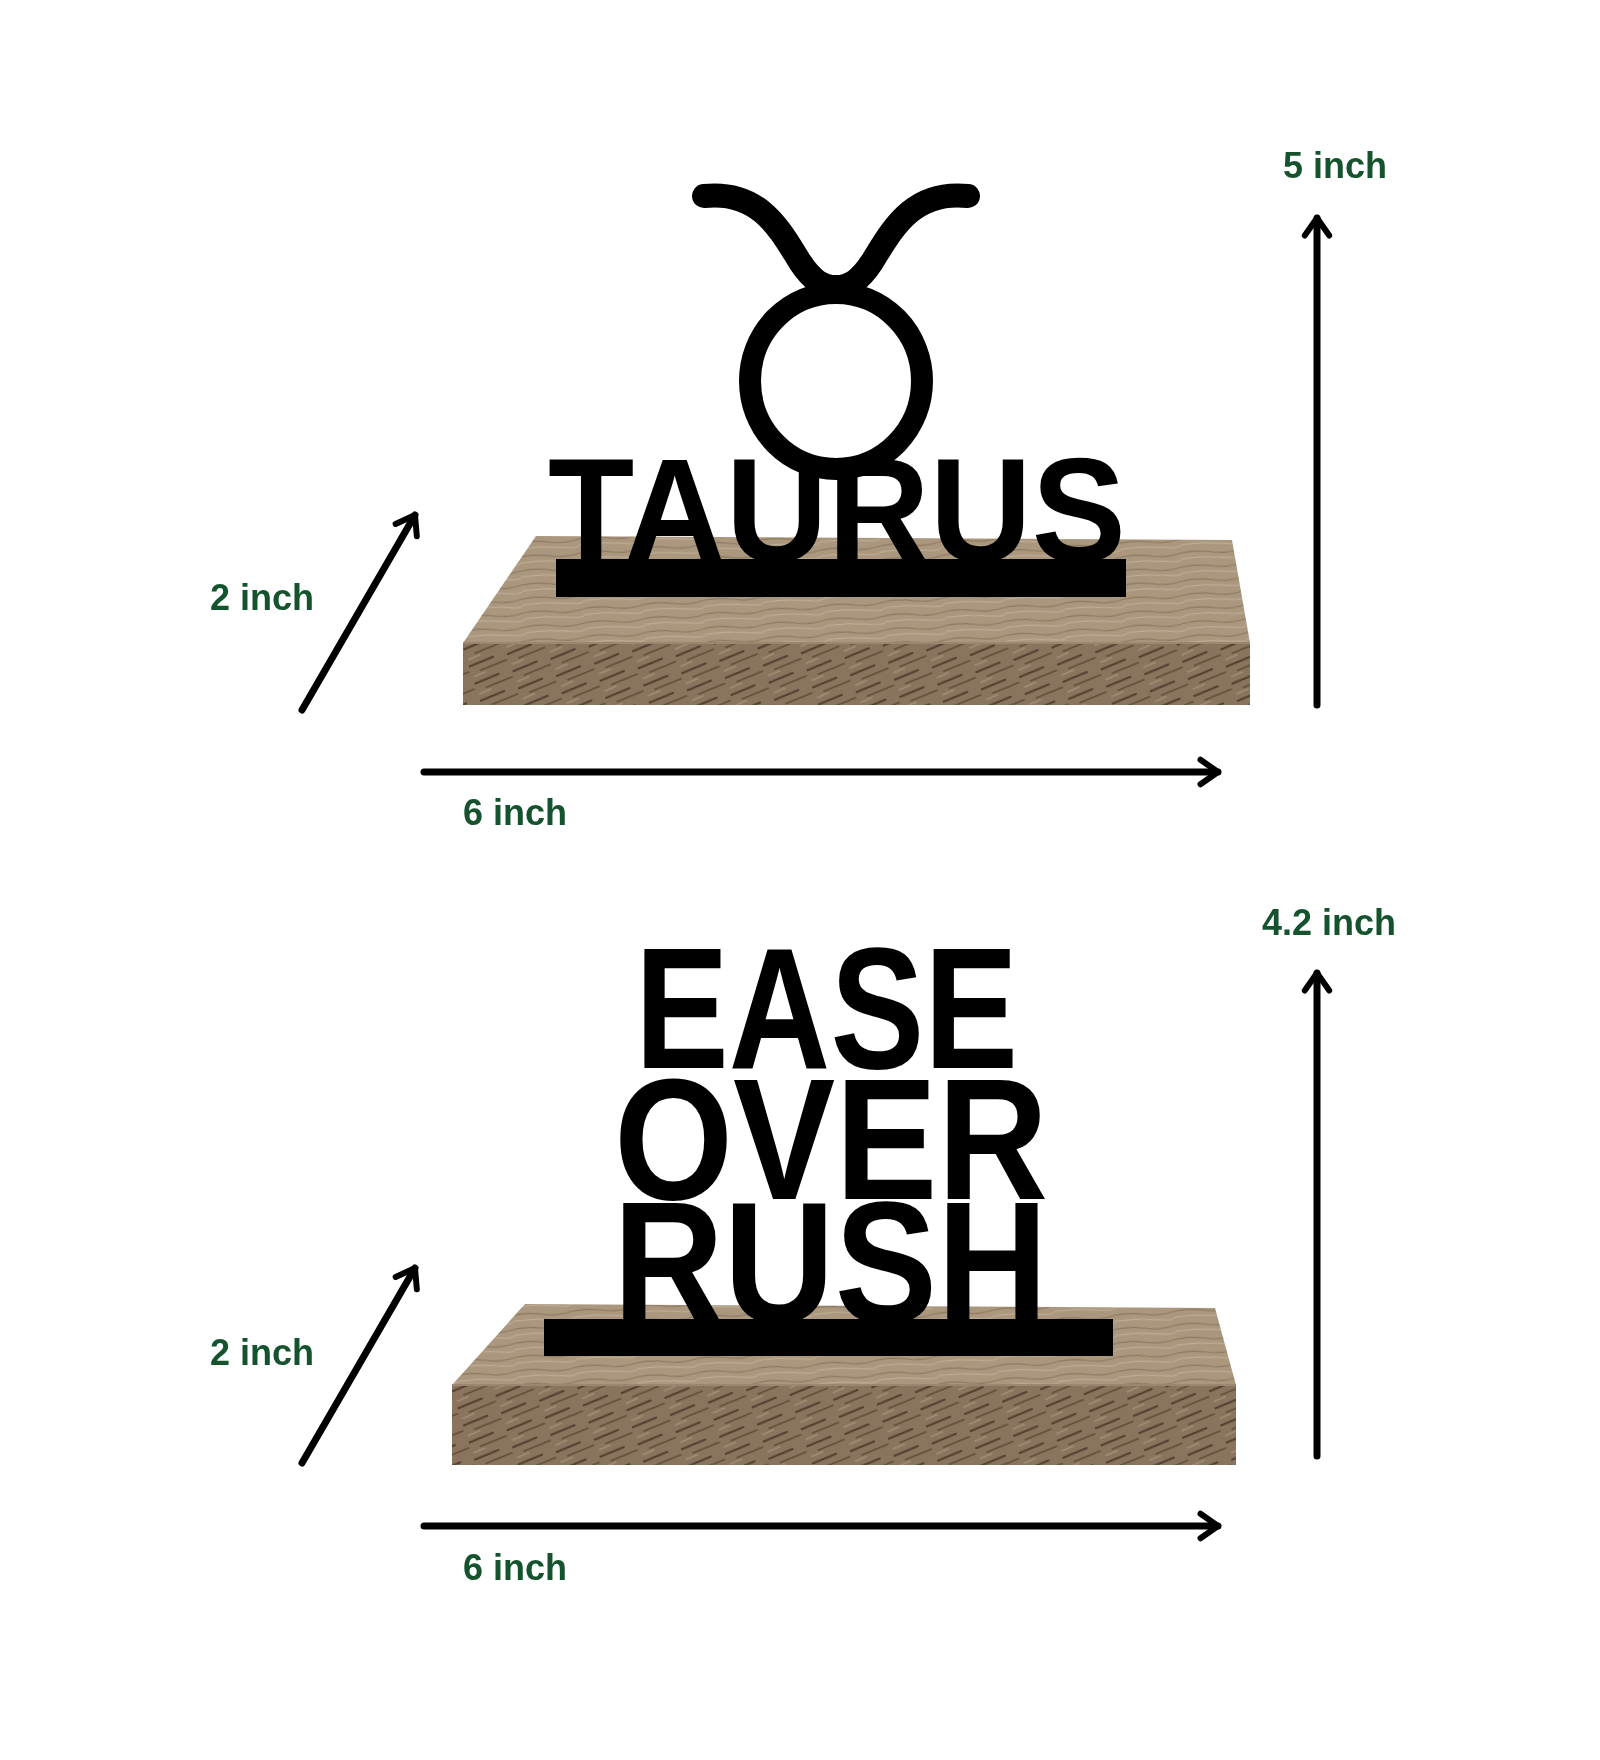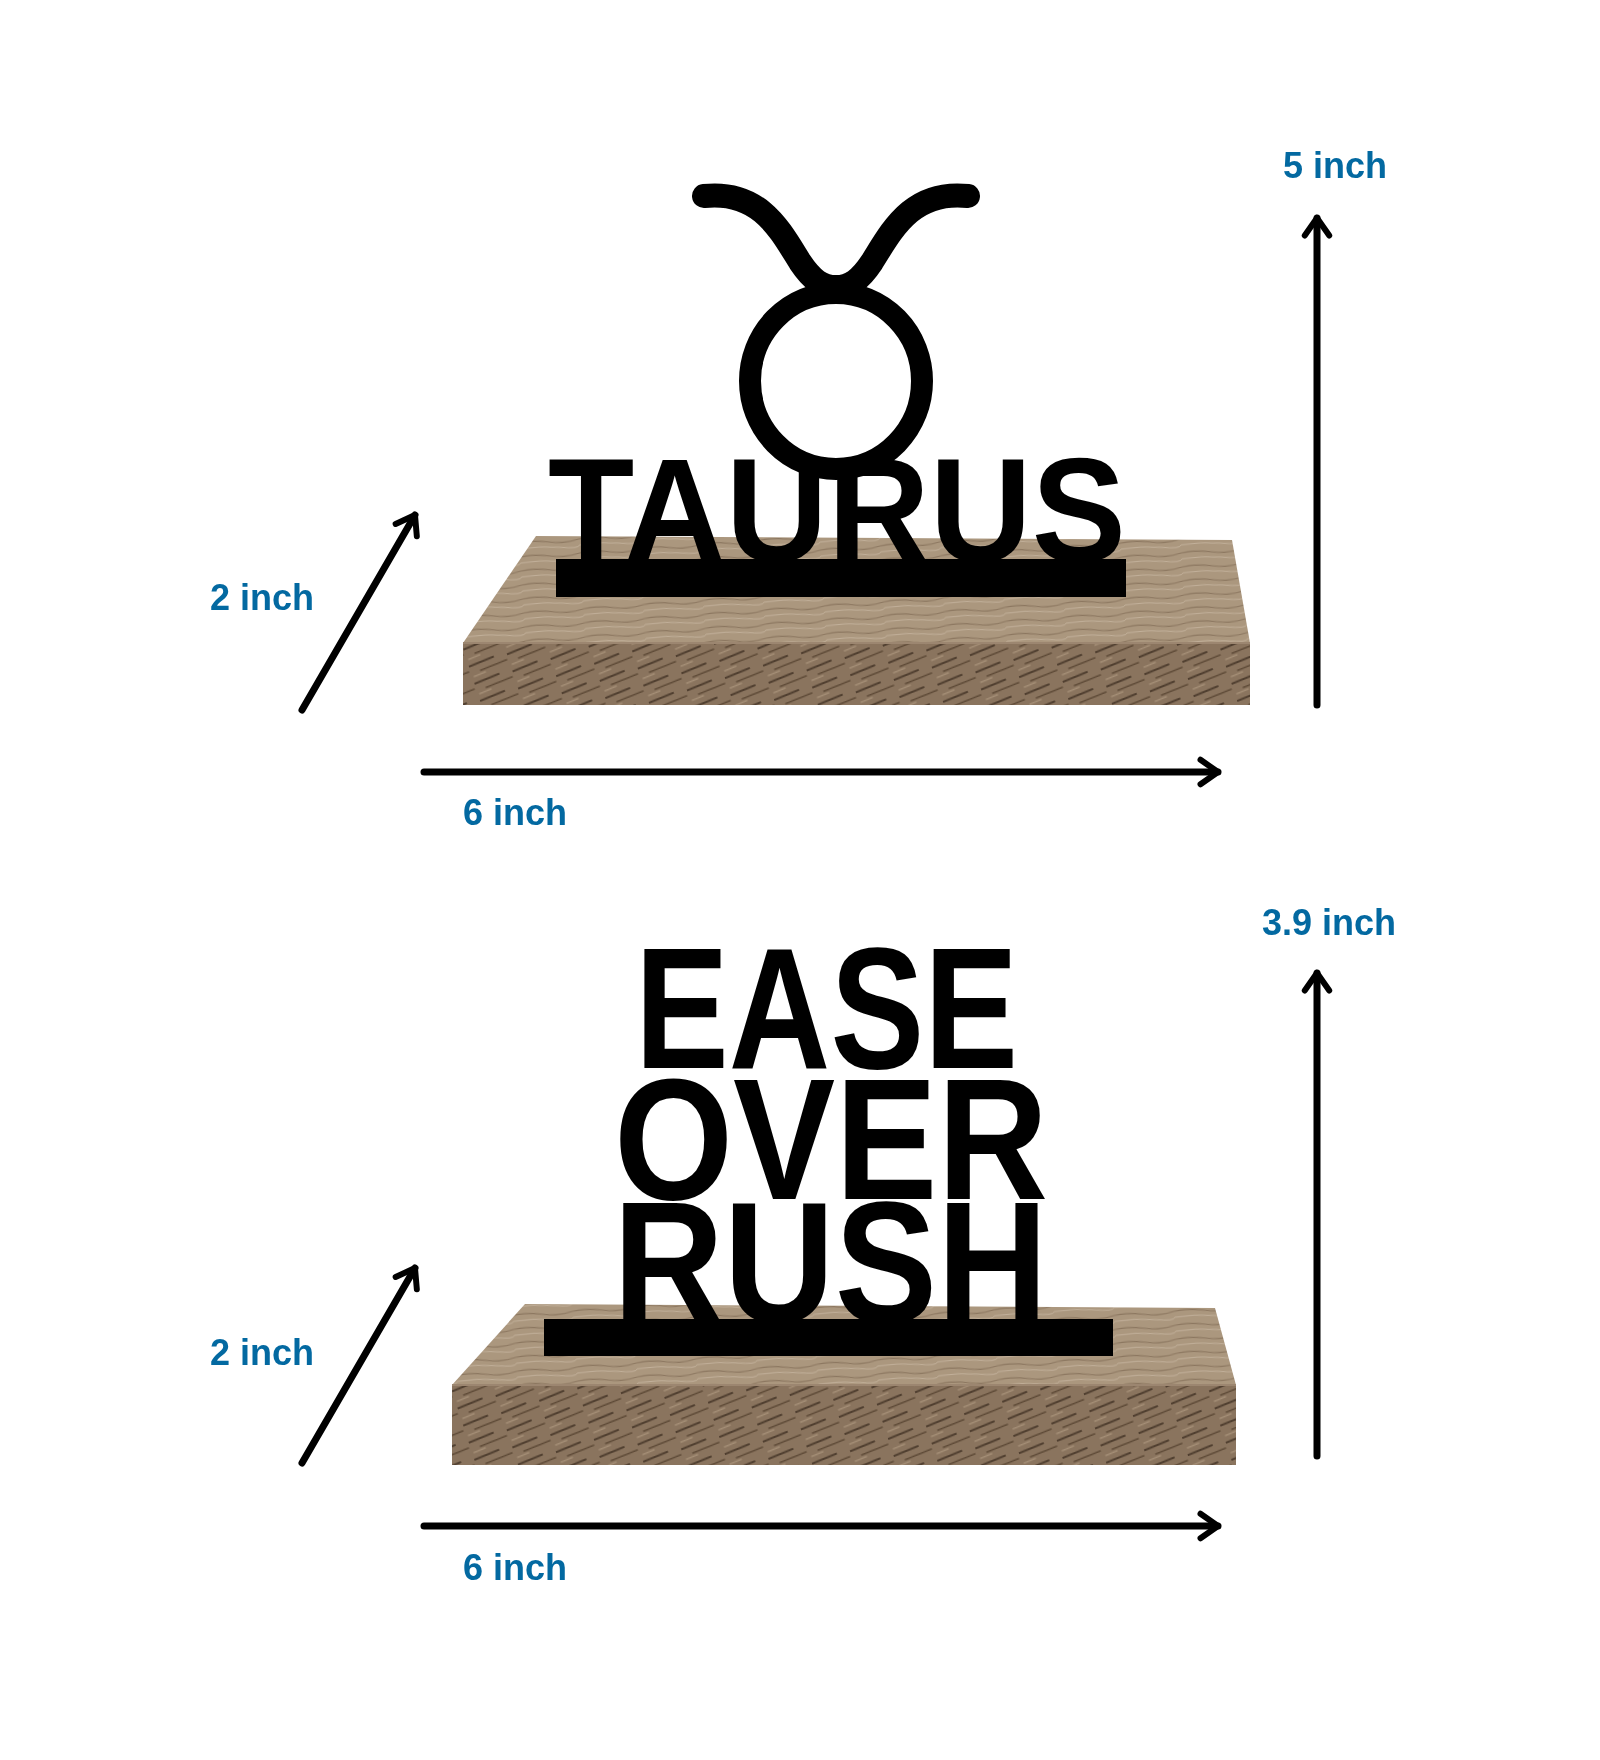--- a/index.html
+++ b/index.html
@@ -1,17 +1,17 @@
 <!DOCTYPE html>
 <html><head>
 <meta charset="utf-8">
 <style>
   html, body { margin: 0; padding: 0; background: #ffffff; }
   body { width: 1600px; height: 1760px; position: relative; overflow: hidden; font-family: "Liberation Sans", sans-serif; }
-  .label { position: absolute; font-family: "Liberation Sans", sans-serif; font-weight: bold; font-size: 36px; color: #0369a1; line-height: 1; white-space: nowrap; }
+  .label { position: absolute; font-family: "Liberation Sans", sans-serif; font-weight: bold; font-size: 36px; color: #14532d; line-height: 1; white-space: nowrap; }
   svg.layer { position: absolute; left: 0; top: 0; }
 </style>
 </head>
 <body>
 
 <svg class="layer" width="1600" height="1760" viewBox="0 0 1600 1760">
   <defs>
     <pattern id="grainTop" width="60" height="14" patternUnits="userSpaceOnUse" patternTransform="rotate(-4)">
       <rect width="60" height="14" fill="#ab977e"></rect>
       <path d="M0 4 Q15 2 30 5 T60 4" stroke="#8c7760" stroke-width="1.2" fill="none"></path>
@@ -64,15 +64,15 @@
     <line x1="1317" y1="1456" x2="1317" y2="973" stroke="#000" stroke-width="7" stroke-linecap="round" marker-end="url(#ah)"></line>
     <line x1="302" y1="1463" x2="415" y2="1268" stroke="#000" stroke-width="7" stroke-linecap="round" marker-end="url(#ah)"></line>
     <line x1="424" y1="1526" x2="1218" y2="1526" stroke="#000" stroke-width="7" stroke-linecap="round" marker-end="url(#ah)"></line>
   </g>
 </svg>
 
 <div class="label" style="left:1283px; top:148px;">5 inch</div>
 <div class="label" style="left:210px; top:580px;">2 inch</div>
 <div class="label" style="left:463px; top:795px;">6 inch</div>
 
-<div class="label" style="left:1262px; top:905px;">3.9 inch</div>
+<div class="label" style="left:1262px; top:905px;">4.2 inch</div>
 <div class="label" style="left:210px; top:1335px;">2 inch</div>
 <div class="label" style="left:463px; top:1550px;">6 inch</div>
 
 </body></html>

